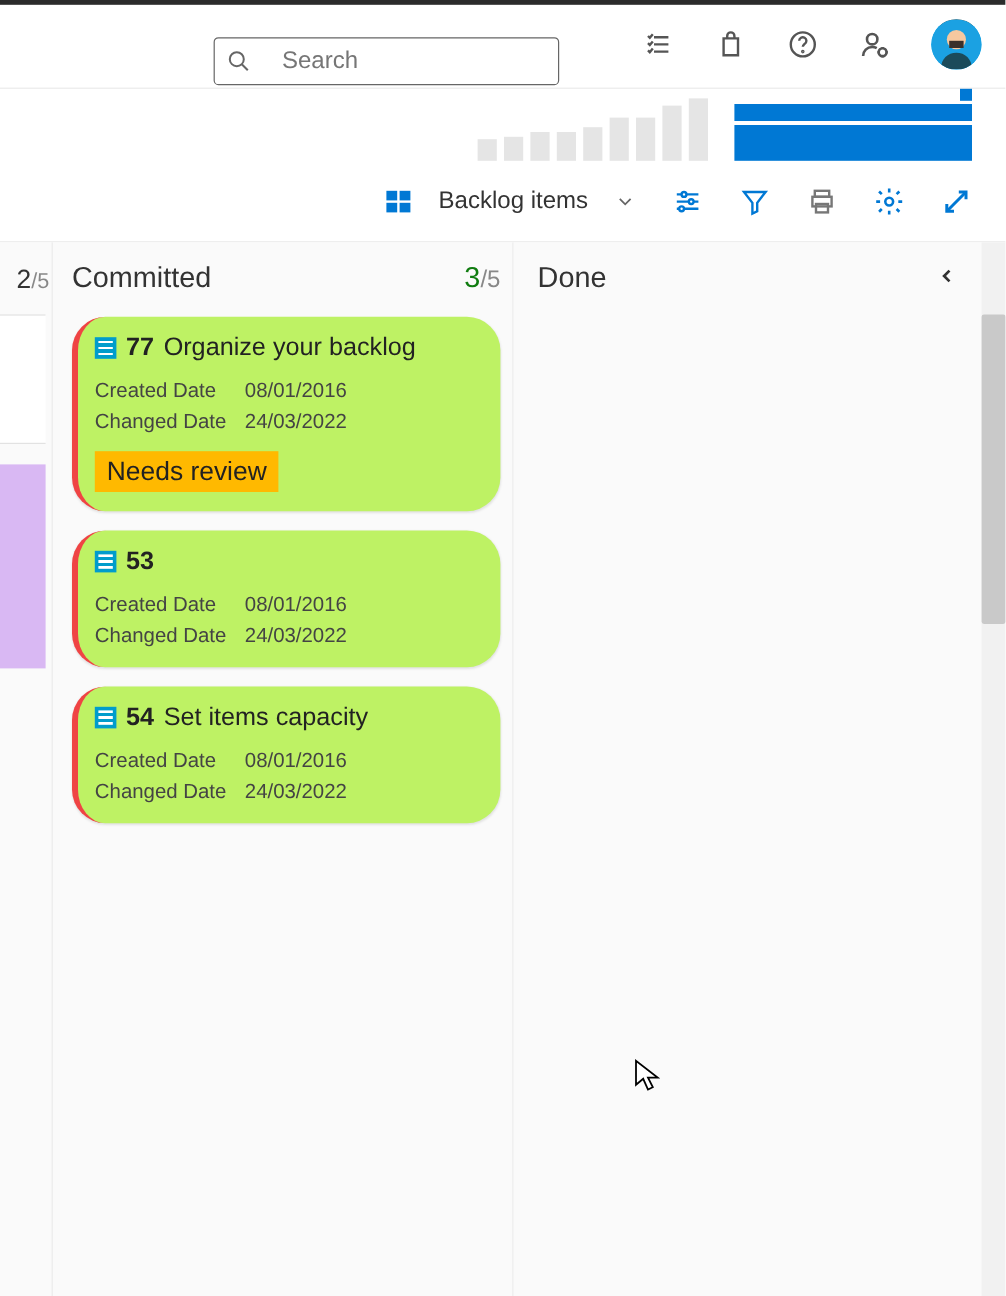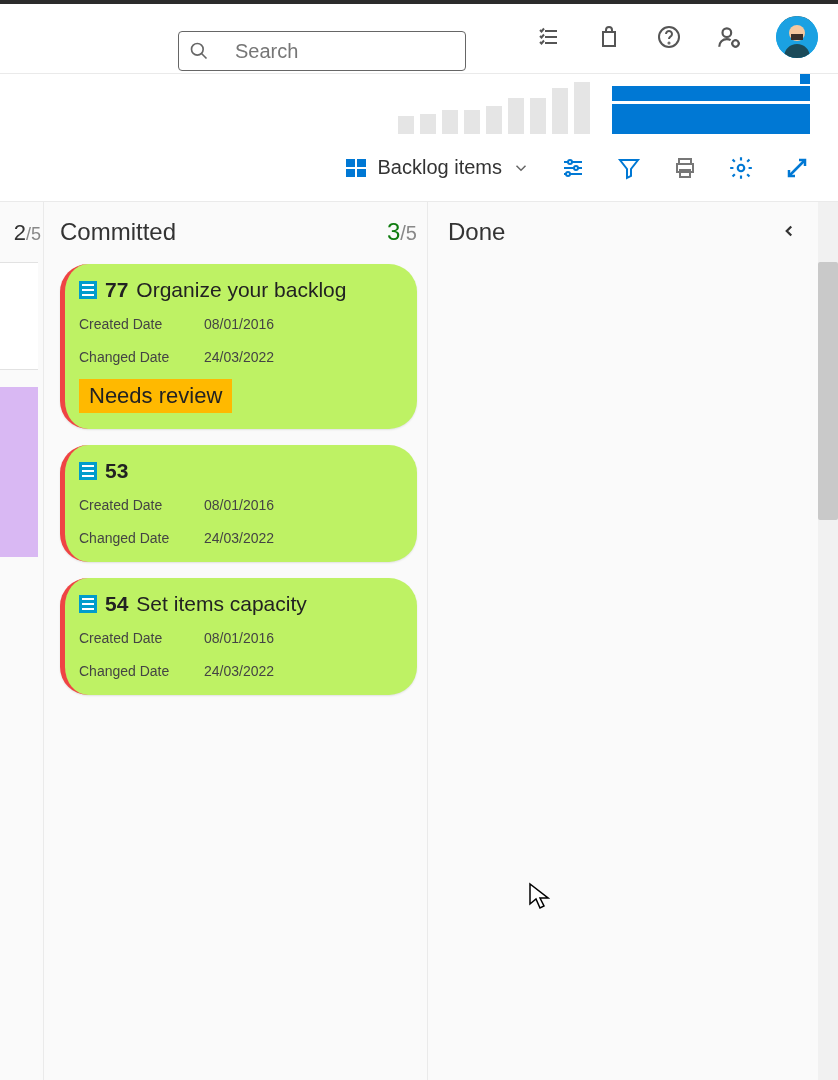--- a/index.html
+++ b/index.html
@@ -59,21 +59,21 @@
   }
 
   
   .toolbar {
     height: 68px;
     border-bottom: 1px solid #eaeaea;
     display:flex; align-items:center; justify-content:flex-end;
     padding: 0 28px; gap: 30px;
     color:#0078d4;
   }
-  .backlog-sel { display:flex; align-items:center; gap:10px; color:#333; font-size:20px; cursor:pointer;}
+  .backlog-sel { display:flex; align-items:center; gap:22px; color:#333; font-size:20px; cursor:pointer;}
   .backlog-sel .grid-icon { color:#0078d4; }
   .chev-down { color:#666; }
   .tb-icon { width:26px;height:26px;display:flex;align-items:center;justify-content:center;cursor:pointer; }
 
   
   .board { display:flex; height: calc(1080px - 74px - 60px - 68px); }
   .colA { width:44px; border-right:1px solid #eaeaea; background:#fafafa; position:relative;}
   .colA .frag { position:absolute; top:18px; right:2px; font-size:22px;color:#333; }
   .colA .frag .limit{color:#888;font-size:18px;}
   .stub-white{position:absolute;top:60px;left:-10px;width:48px;height:108px;background:#fff;border:1px solid #e2e2e2;border-right:none;}
@@ -96,21 +96,21 @@
     border-left:5px solid #ef4444;
     margin-bottom:16px;
     padding:14px 16px 16px 14px;
     box-shadow:0 1px 2px rgba(0,0,0,0.1);
     border-radius:28px;
   }
   .card .title-row{display:flex;align-items:center;gap:8px;font-size:21px;color:#222;margin-bottom:14px;}
   .card .pbi-icon{width:18px;height:18px;background:#009ccc;display:inline-block;position:relative;}
   .card .pbi-icon::before{content:"";position:absolute;left:3px;top:3px;right:3px;bottom:3px;background:repeating-linear-gradient(#fff 0 2px,transparent 2px 5px);}
   .card .id{font-weight:600;}
-  .card .fields{display:grid;grid-template-columns:125px 1fr;row-gap:17px;font-size:14px;color:#444;}
+  .card .fields{display:grid;grid-template-columns:125px 1fr;row-gap:6px;font-size:17px;color:#444;}
   .tag{display:inline-block;background:#ffb900;color:#222;padding:4px 10px;font-size:22px;margin-top:14px;}
 
   svg{display:block;}
 </style>
 </head>
 <body>
 
 <div class="topbar">
   <div class="search-wrap">
     <span>

